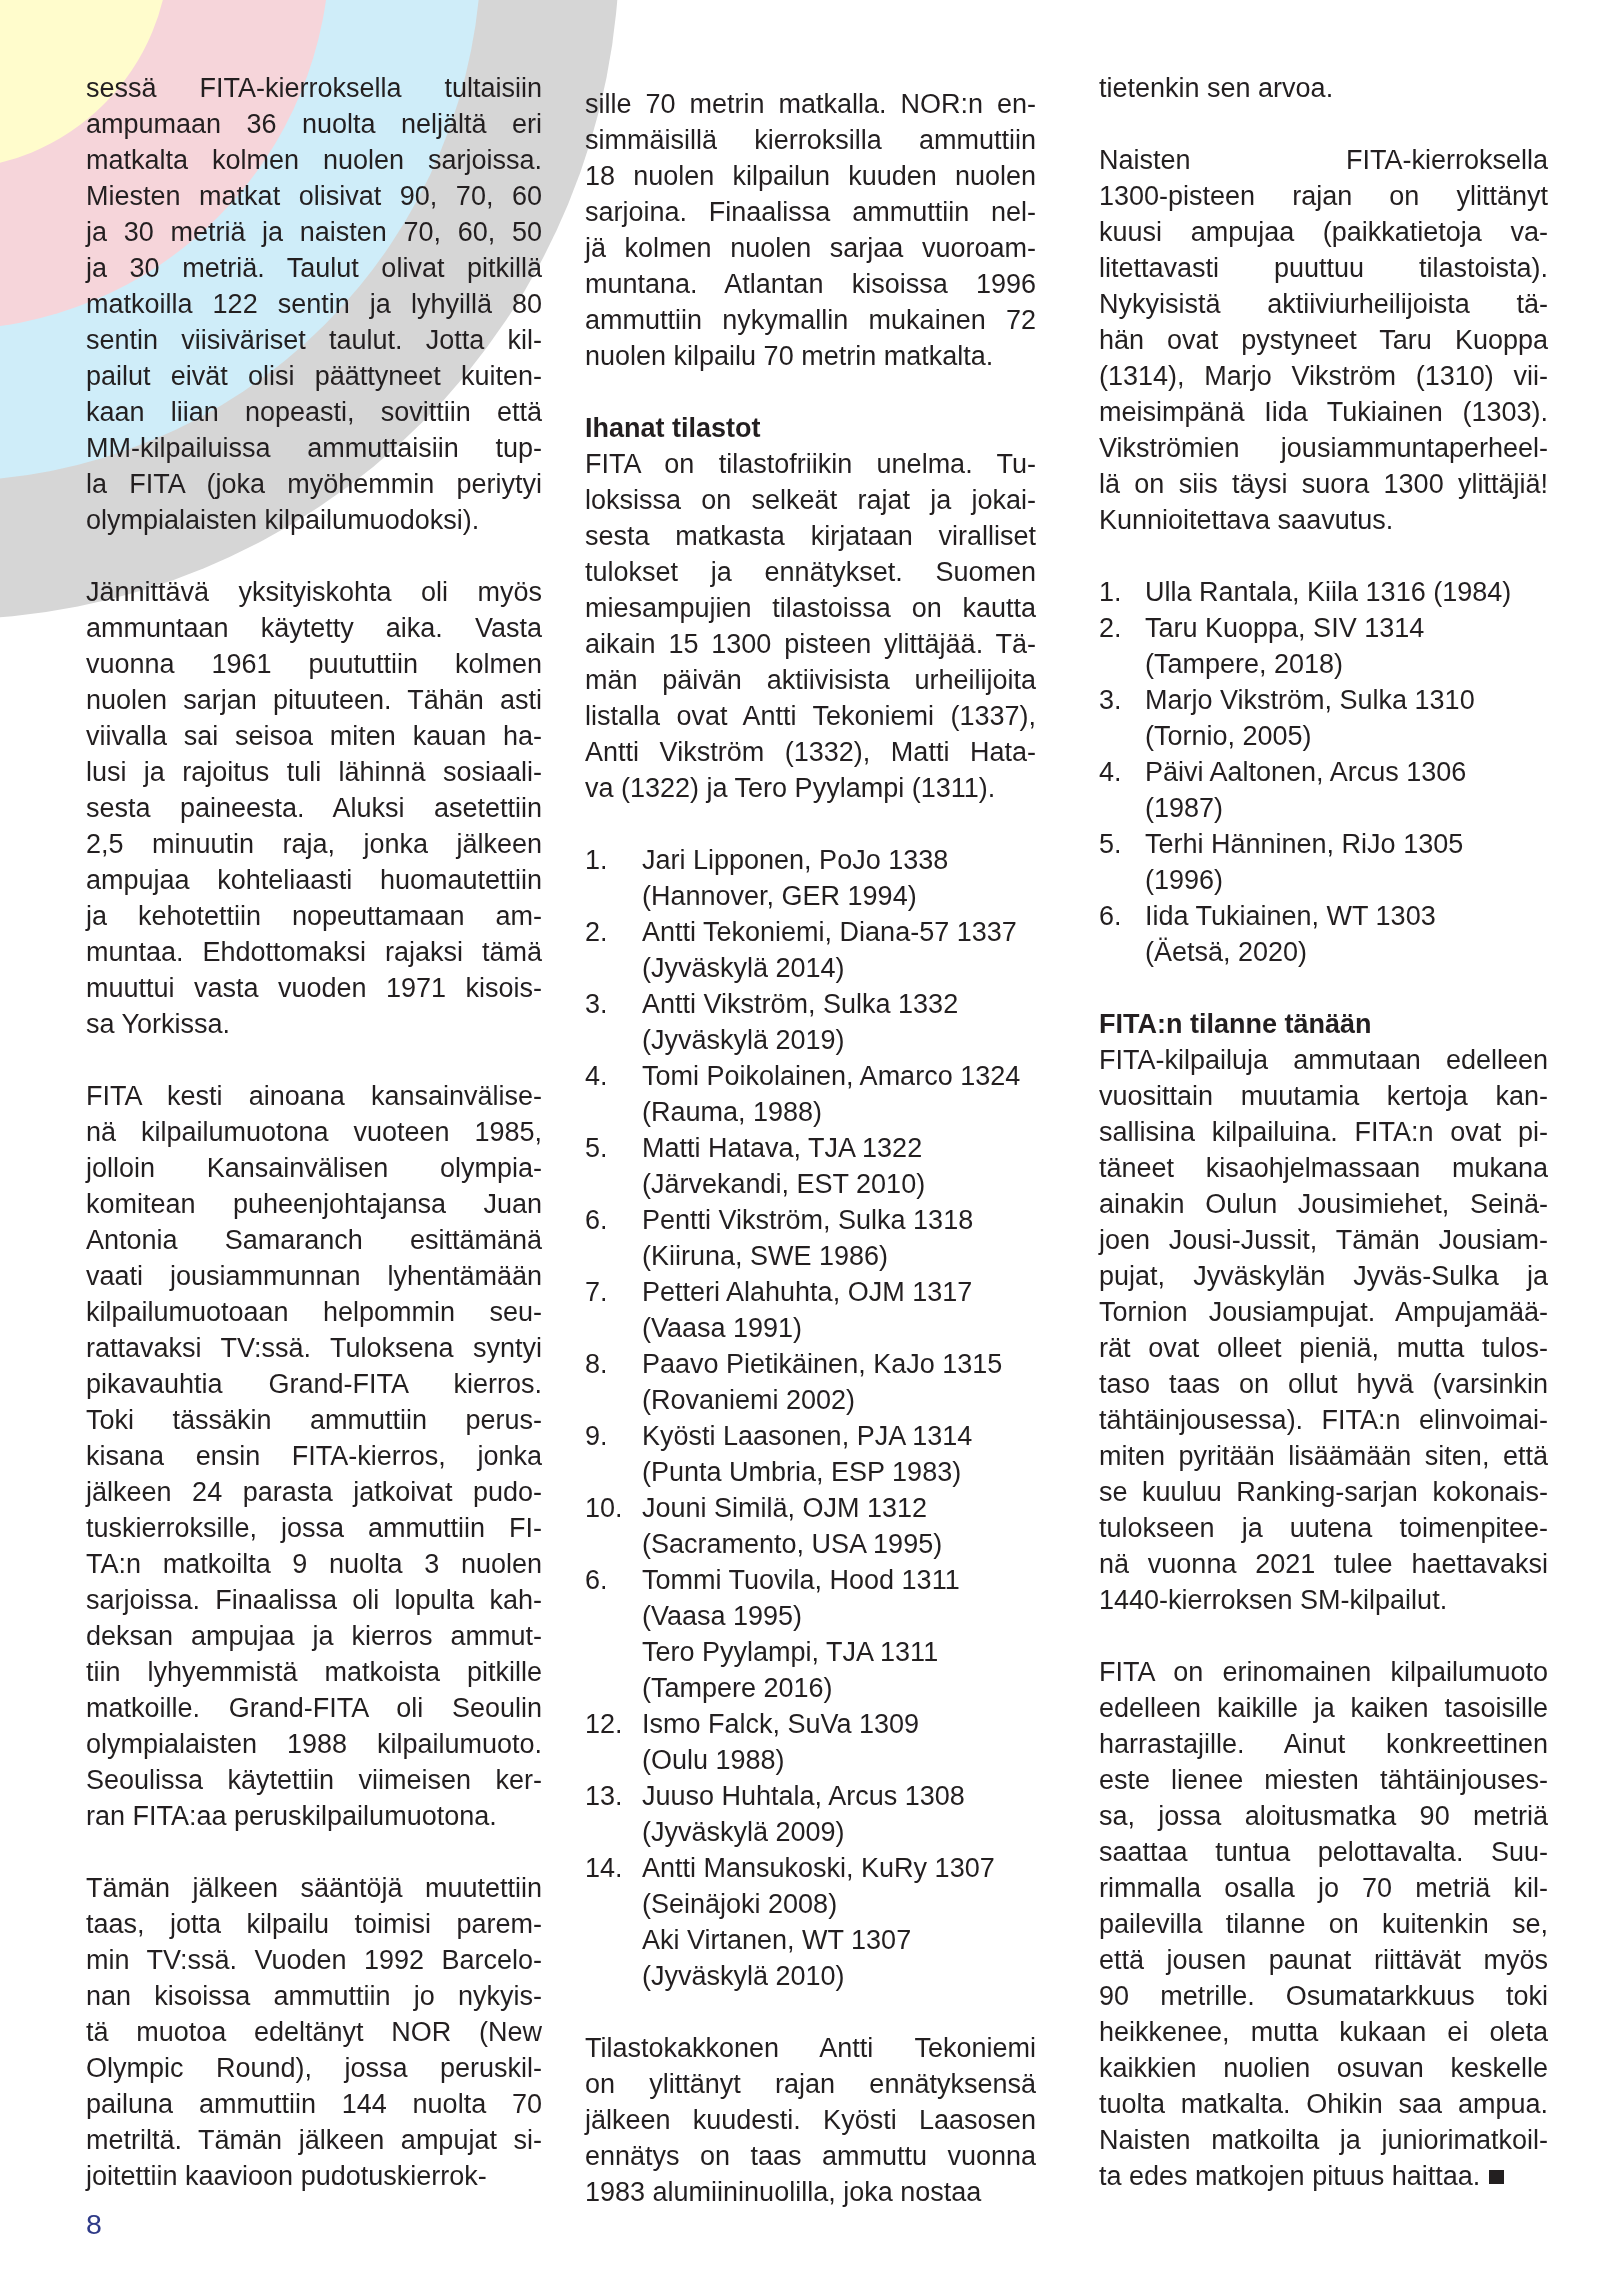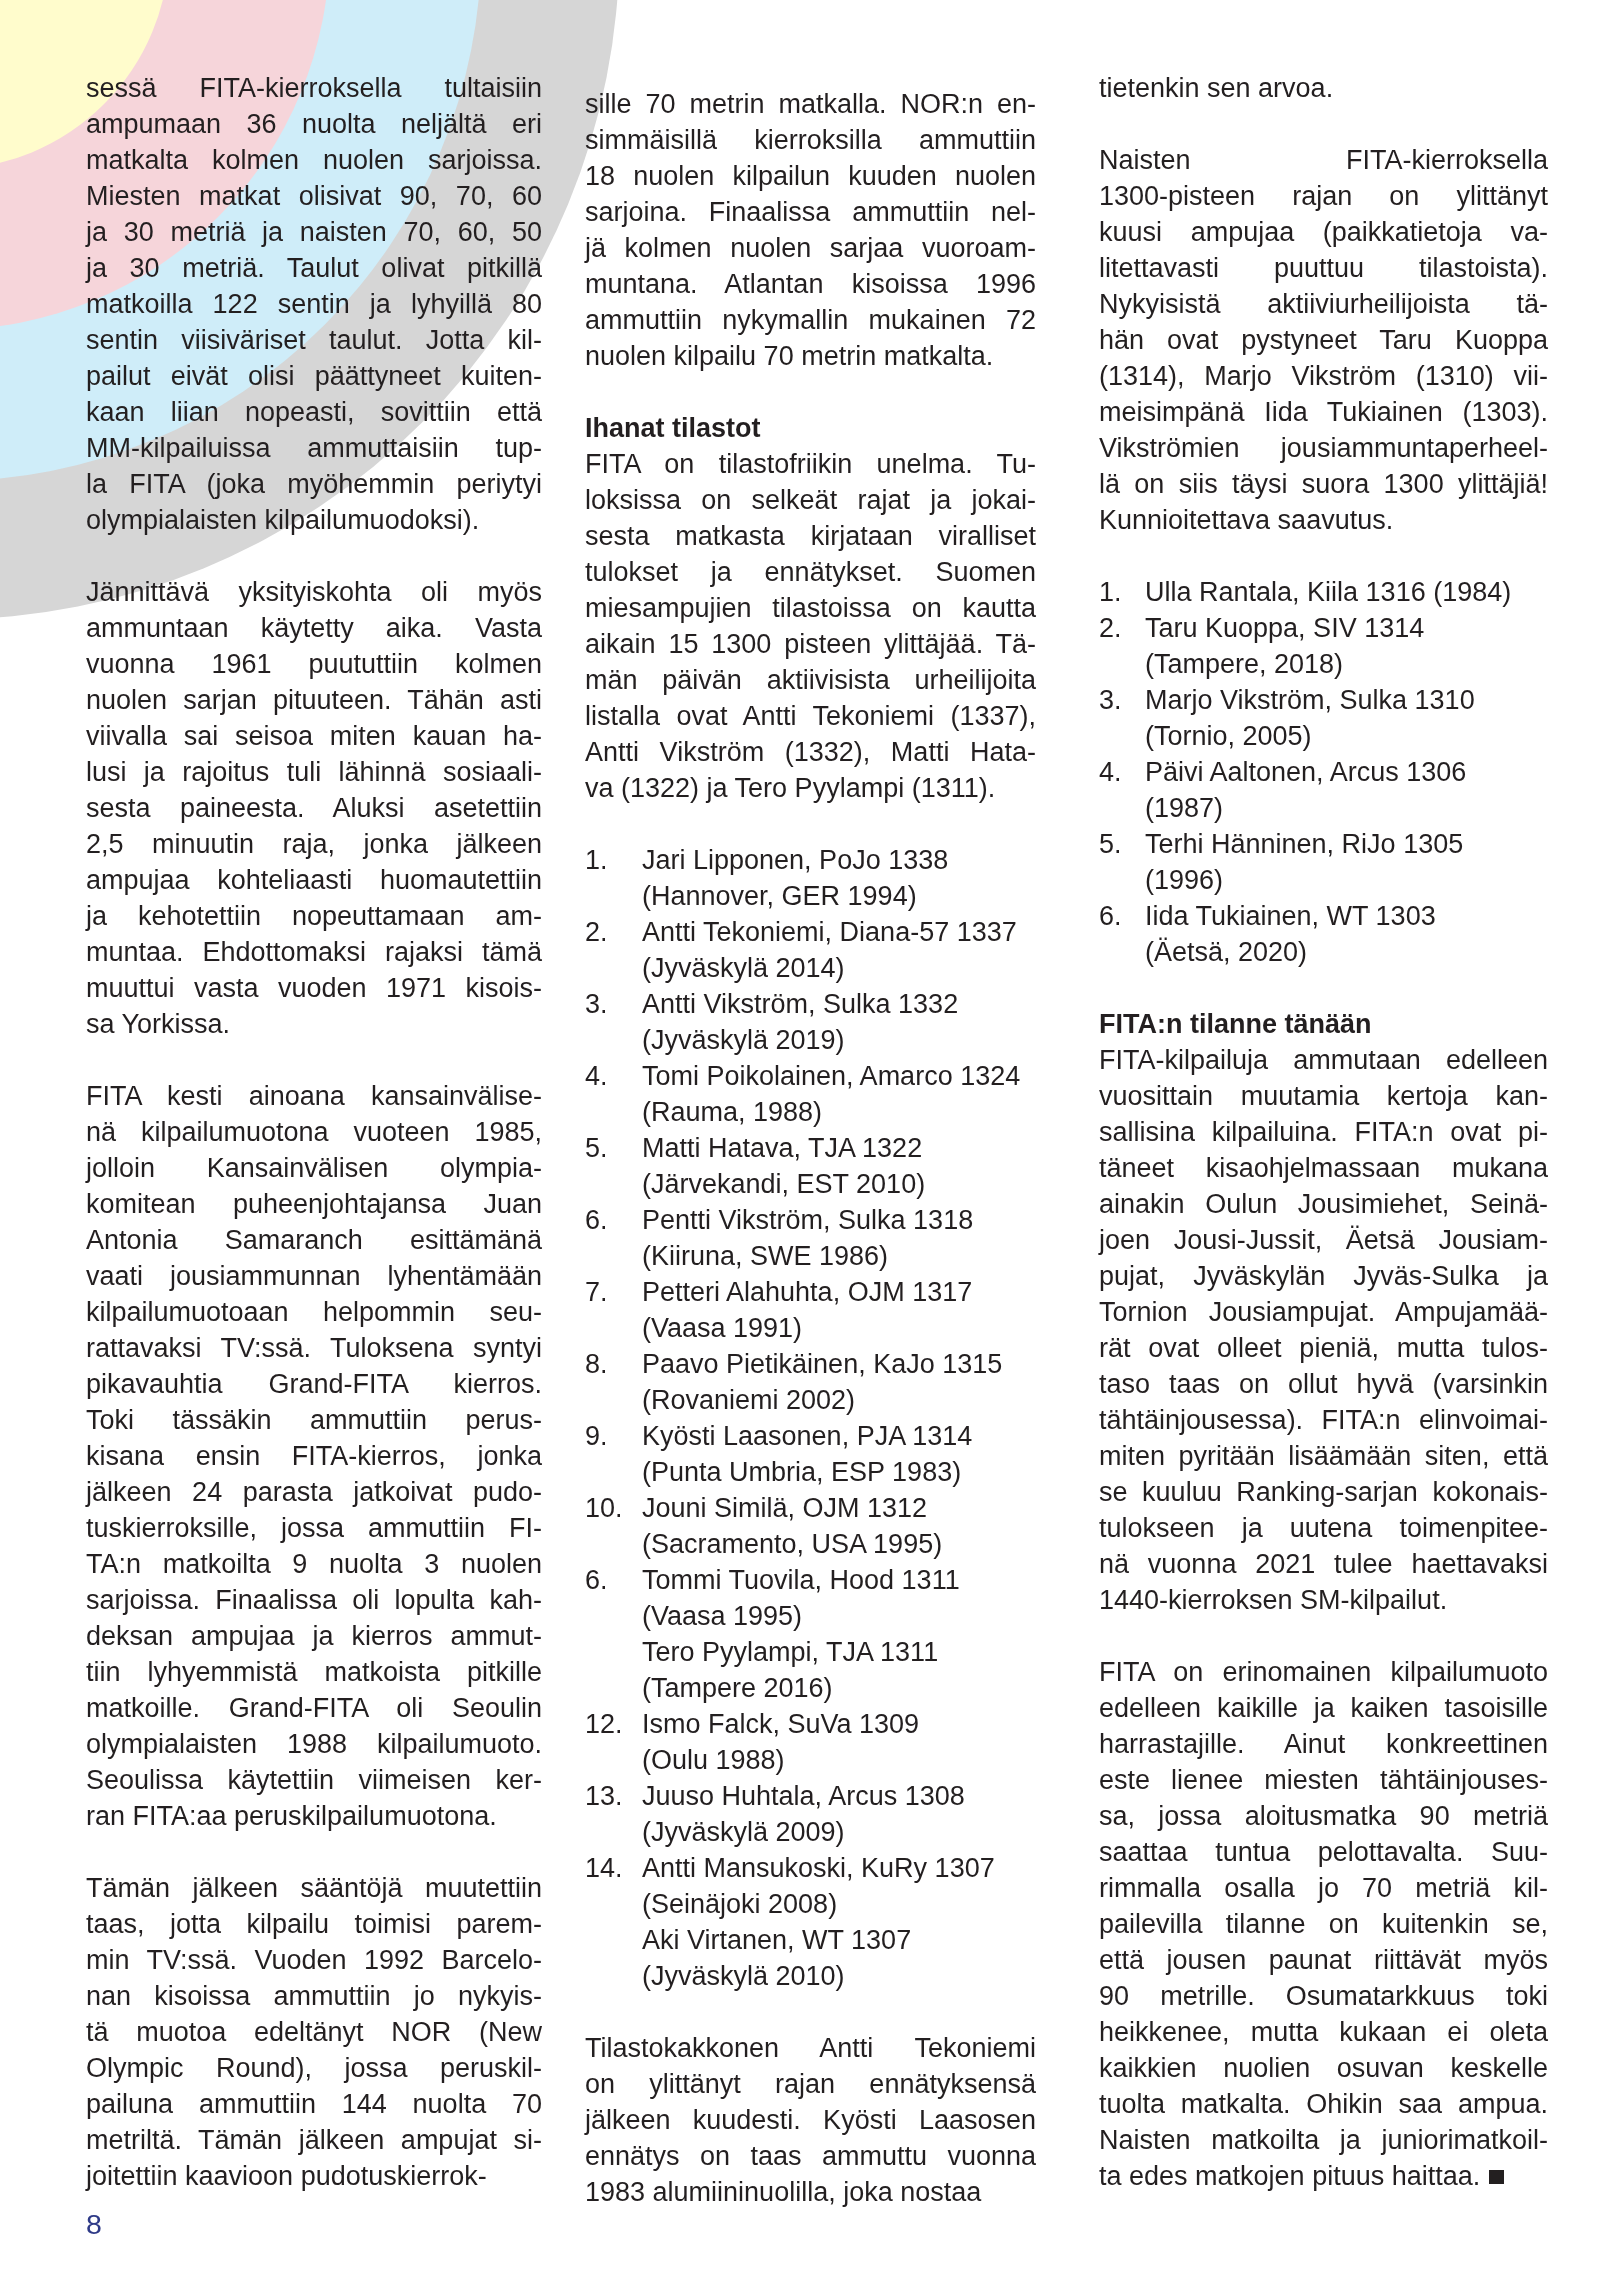--- a/index.html
+++ b/index.html
@@ -378,21 +378,21 @@
       </div>
     </div>
     <div class="gap"></div>
     <div class="heading">FITA:n tilanne tänään</div>
     <div>
       <span class="line">FITA-kilpailuja ammutaan edelleen</span>
       <span class="line">vuosittain muutamia kertoja kan-</span>
       <span class="line">sallisina kilpailuina. FITA:n ovat pi-</span>
       <span class="line">täneet kisaohjelmassaan mukana</span>
       <span class="line">ainakin Oulun Jousimiehet, Seinä-</span>
-      <span class="line">joen Jousi-Jussit, Äetsä Jousiam-</span>
+      <span class="line">joen Jousi-Jussit, Tämän Jousiam-</span>
       <span class="line">pujat, Jyväskylän Jyväs-Sulka ja</span>
       <span class="line">Tornion Jousiampujat. Ampujamää-</span>
       <span class="line">rät ovat olleet pieniä, mutta tulos-</span>
       <span class="line">taso taas on ollut hyvä (varsinkin</span>
       <span class="line">tähtäinjousessa). FITA:n elinvoimai-</span>
       <span class="line">miten pyritään lisäämään siten, että</span>
       <span class="line">se kuuluu Ranking-sarjan kokonais-</span>
       <span class="line">tulokseen ja uutena toimenpitee-</span>
       <span class="line">nä vuonna 2021 tulee haettavaksi</span>
       <span class="line last">1440-kierroksen SM-kilpailut.</span>

